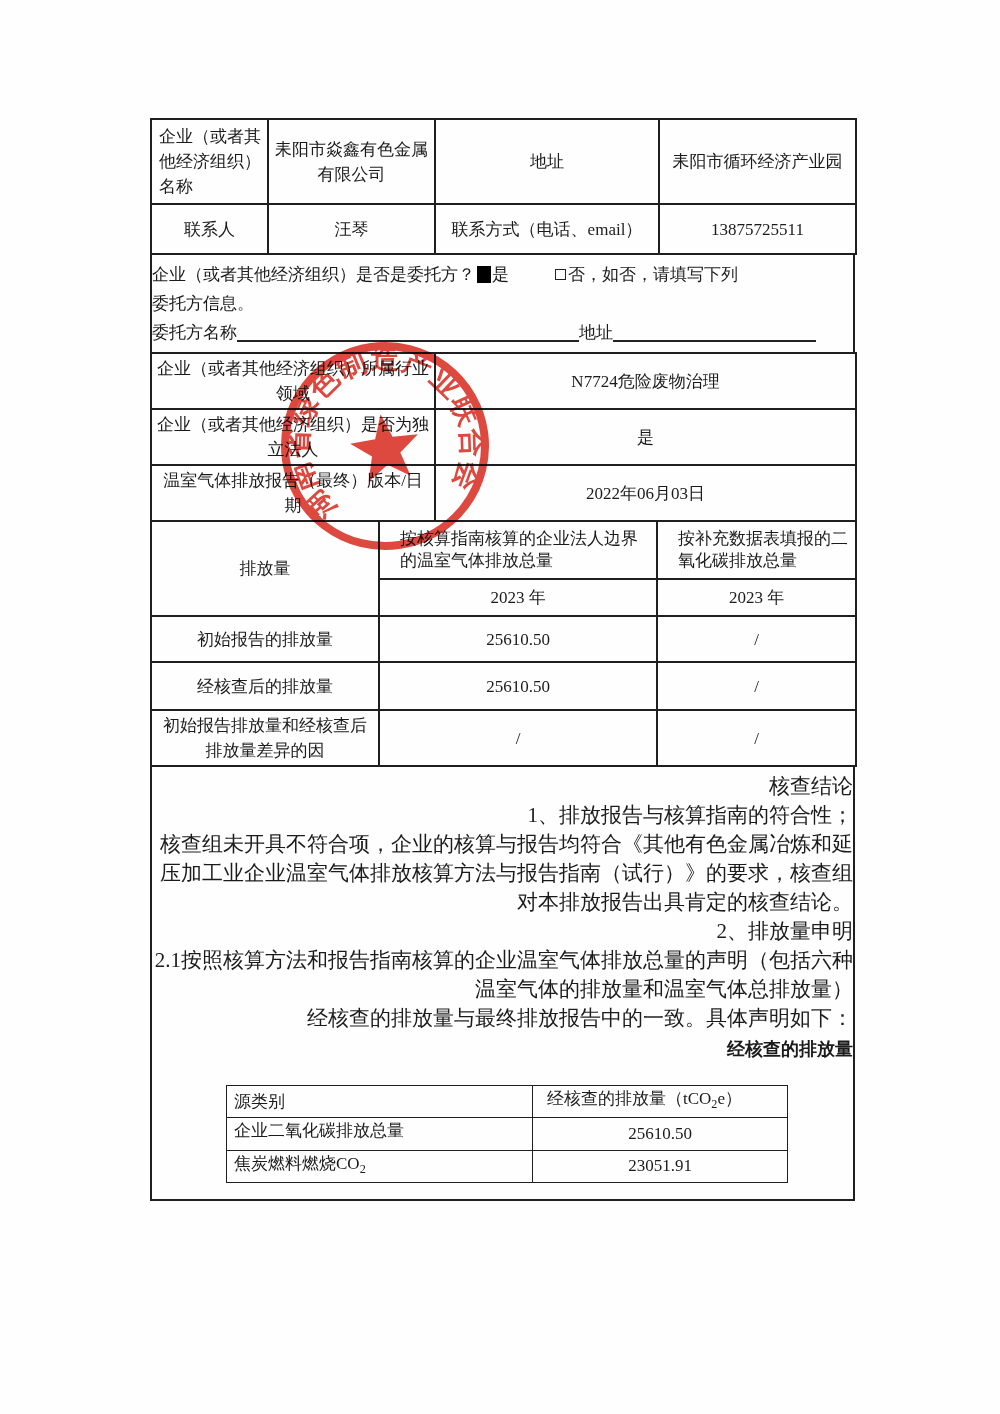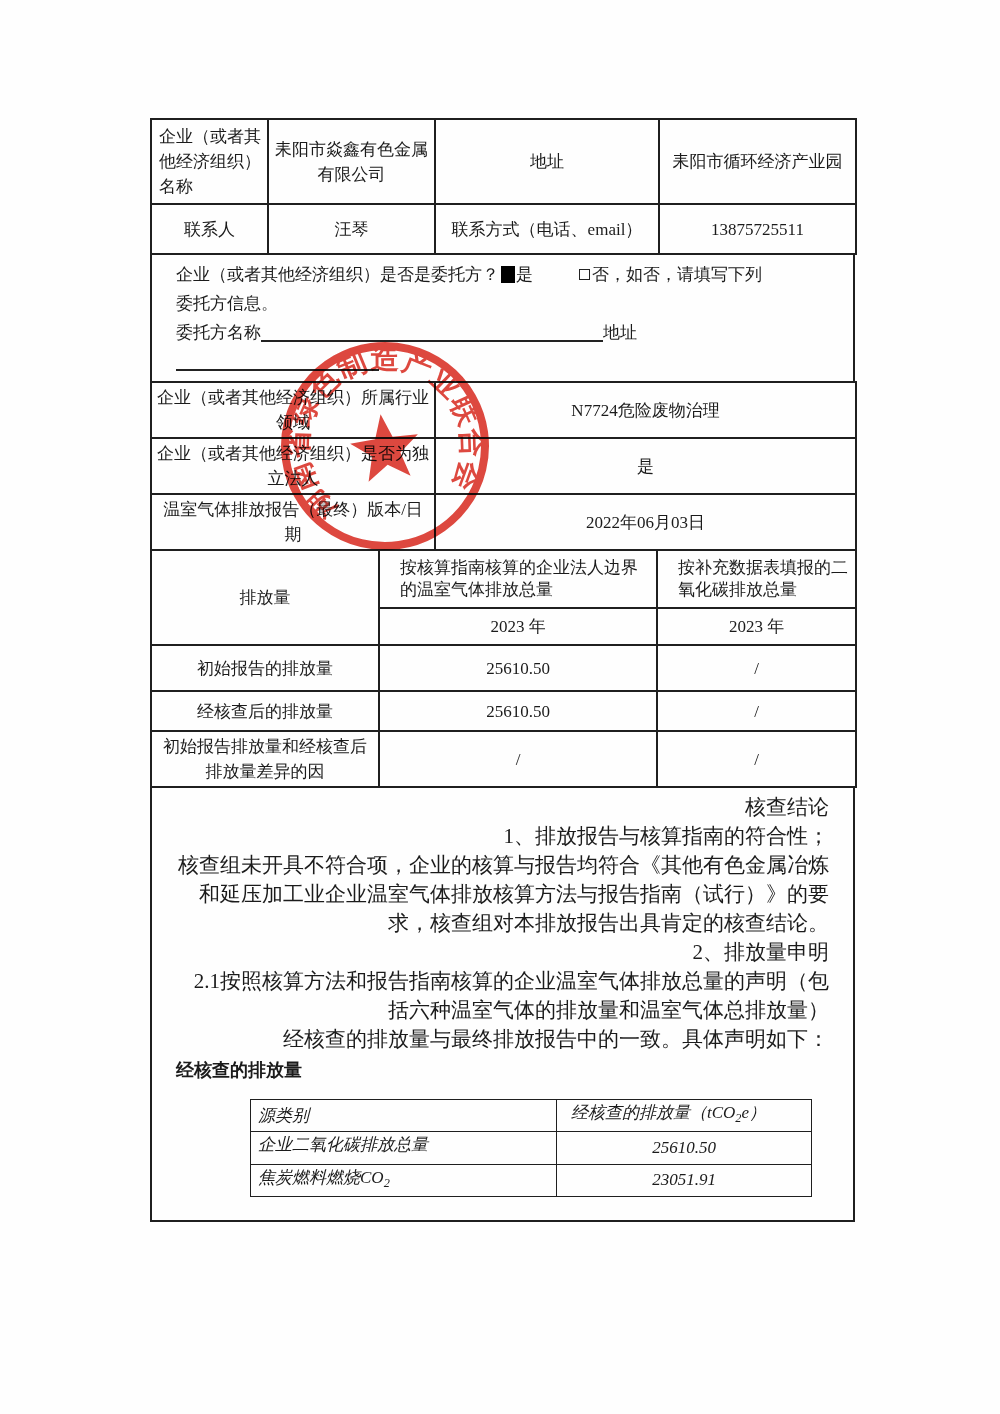--- a/index.html
+++ b/index.html
@@ -18,34 +18,34 @@
   td {
     border: 2px solid #1f1f1f;
     font-size: 17px;
     vertical-align: middle;
     text-align: center;
     line-height: 25px;
     padding: 2px 4px;
   }
   td.lab-left { text-align: left; padding-left: 7px; border-radius: 20px; }
   td.head-left { text-align: left; padding-left: 20px; line-height: 22px; vertical-align: middle; }
-  td.free { text-align: left; padding: 5px 24px; vertical-align: top; }
+  td.free { text-align: left; padding: 5px 0; vertical-align: top; }
 
   .cb-filled { display: inline-block; width: 14px; height: 17px; background: #000; vertical-align: -3px; margin: 0 1px 0 2px; }
   .cb-empty { display: inline-block; width: 11px; height: 11px; border: 1.5px solid #222; background: #fff; vertical-align: 0px; margin: 0 2px 0 2px; }
   .gap-1 { display: inline-block; width: 44px; }
   .u-line { display: inline-block; border-bottom: 2px solid #222; height: 20px; vertical-align: -4px; }
   .u1 { width: 342px; }
   .u2 { width: 203px; }
   .delegate-cell { line-height: 29px; }
 
   .concl p { line-height: 29px; font-size: 21px; text-align: right; }
-  .concl .tbl-title { text-align: left; font-weight: bold; font-size: 18px; line-height: 30px; margin-top: 1px; }
-
-  .inner-tbl { width: 561px; margin: 14px 0 0 74px; font-style: italic; }
+  .concl .tbl-title { text-align: right; font-weight: bold; font-size: 18px; line-height: 30px; margin-top: 1px; }
+
+  .inner-tbl { width: 561px; margin: 21px 0 0 74px; }
   .inner-tbl td { border: 1.5px solid #1f1f1f; height: 27px; line-height: 24px; padding: 1px 4px; }
   .inner-tbl td.src { text-align: left; padding-left: 7px; }
   .inner-tbl td.hdr2 { text-align: left; padding-left: 14px; }
   sub { font-size: 0.72em; }
 
   .stamp {
     position: absolute; left: 275px; top: 336px;
     width: 220px; height: 220px;
     opacity: 0.85;
     mix-blend-mode: multiply;
@@ -129,21 +129,21 @@
       </tr>
       <tr style="height:37px">
         <td>2023 年</td>
         <td>2023 年</td>
       </tr>
       <tr style="height:46px">
         <td>初始报告的排放量</td>
         <td>25610.50</td>
         <td>/</td>
       </tr>
-      <tr style="height:40px">
+      <tr style="height:48px">
         <td>经核查后的排放量</td>
         <td>25610.50</td>
         <td>/</td>
       </tr>
       <tr style="height:53px">
         <td>初始报告排放量和经核查后排放量差异的因</td>
         <td>/</td>
         <td>/</td>
       </tr>
     </tbody>

